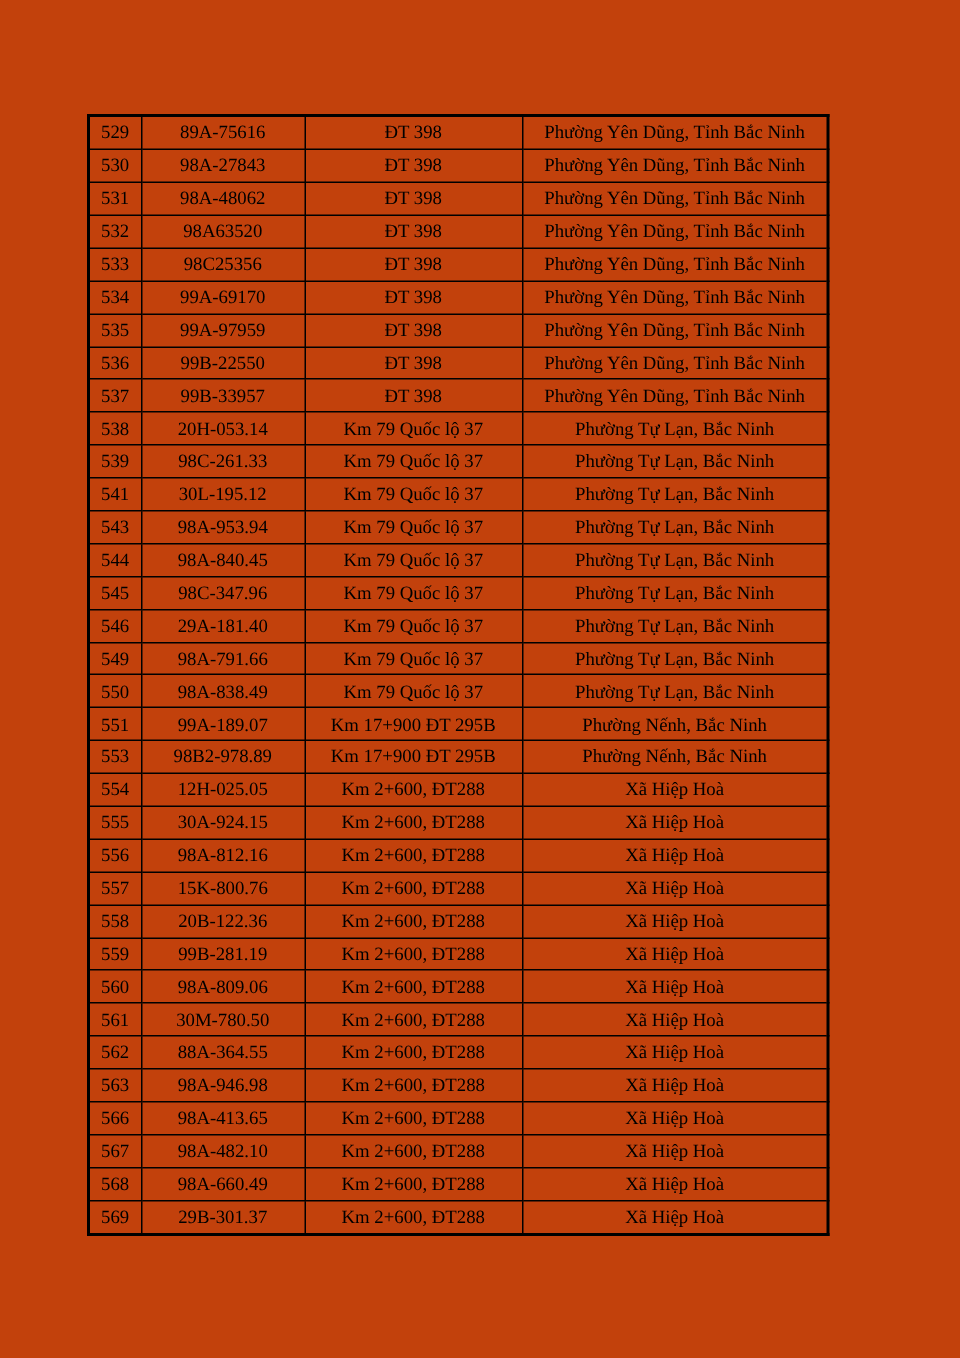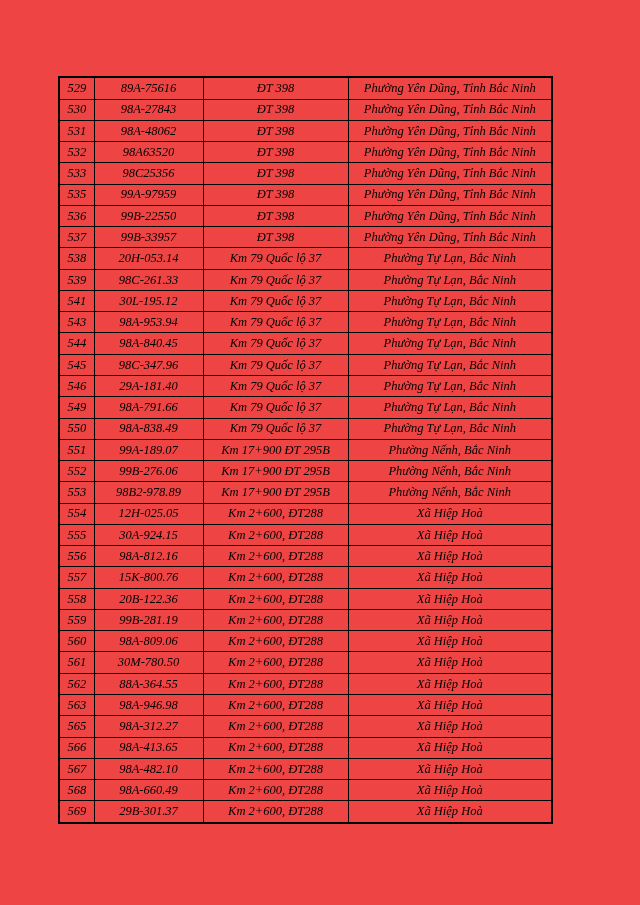--- a/index.html
+++ b/index.html
@@ -9,23 +9,22 @@
   body {
     width: 640px;
     height: 905px;
     background: #ffffff;
     font-family: "Liberation Serif", "DejaVu Serif", serif;
   }
   .page {
     position: relative;
     width: 640px;
     height: 905px;
-    background: #ef4444;
+    background: #c2410c;
     overflow: hidden;
-    font-style: italic;
   }
   table.doc-table {
     position: absolute;
     left: 58px;
     top: 76px;
     width: 493px;
     height: 748px;
     border-collapse: collapse;
     table-layout: fixed;
   }
@@ -84,20 +83,26 @@
           <td>ĐT 398</td>
           <td>Phường Yên Dũng, Tỉnh Bắc Ninh</td>
         </tr>
         <tr>
           <td>533</td>
           <td>98C25356</td>
           <td>ĐT 398</td>
           <td>Phường Yên Dũng, Tỉnh Bắc Ninh</td>
         </tr>
         <tr>
+          <td>534</td>
+          <td>99A-69170</td>
+          <td>ĐT 398</td>
+          <td>Phường Yên Dũng, Tỉnh Bắc Ninh</td>
+        </tr>
+        <tr>
           <td>535</td>
           <td>99A-97959</td>
           <td>ĐT 398</td>
           <td>Phường Yên Dũng, Tỉnh Bắc Ninh</td>
         </tr>
         <tr>
           <td>536</td>
           <td>99B-22550</td>
           <td>ĐT 398</td>
           <td>Phường Yên Dũng, Tỉnh Bắc Ninh</td>
@@ -162,26 +167,20 @@
           <td>Km 79 Quốc lộ 37</td>
           <td>Phường Tự Lạn, Bắc Ninh</td>
         </tr>
         <tr>
           <td>551</td>
           <td>99A-189.07</td>
           <td>Km 17+900 ĐT 295B</td>
           <td>Phường Nếnh, Bắc Ninh</td>
         </tr>
         <tr>
-          <td>552</td>
-          <td>99B-276.06</td>
-          <td>Km 17+900 ĐT 295B</td>
-          <td>Phường Nếnh, Bắc Ninh</td>
-        </tr>
-        <tr>
           <td>553</td>
           <td>98B2-978.89</td>
           <td>Km 17+900 ĐT 295B</td>
           <td>Phường Nếnh, Bắc Ninh</td>
         </tr>
         <tr>
           <td>554</td>
           <td>12H-025.05</td>
           <td>Km 2+600, ĐT288</td>
           <td>Xã Hiệp Hoà</td>
@@ -230,26 +229,20 @@
         </tr>
         <tr>
           <td>562</td>
           <td>88A-364.55</td>
           <td>Km 2+600, ĐT288</td>
           <td>Xã Hiệp Hoà</td>
         </tr>
         <tr>
           <td>563</td>
           <td>98A-946.98</td>
-          <td>Km 2+600, ĐT288</td>
-          <td>Xã Hiệp Hoà</td>
-        </tr>
-        <tr>
-          <td>565</td>
-          <td>98A-312.27</td>
           <td>Km 2+600, ĐT288</td>
           <td>Xã Hiệp Hoà</td>
         </tr>
         <tr>
           <td>566</td>
           <td>98A-413.65</td>
           <td>Km 2+600, ĐT288</td>
           <td>Xã Hiệp Hoà</td>
         </tr>
         <tr>

